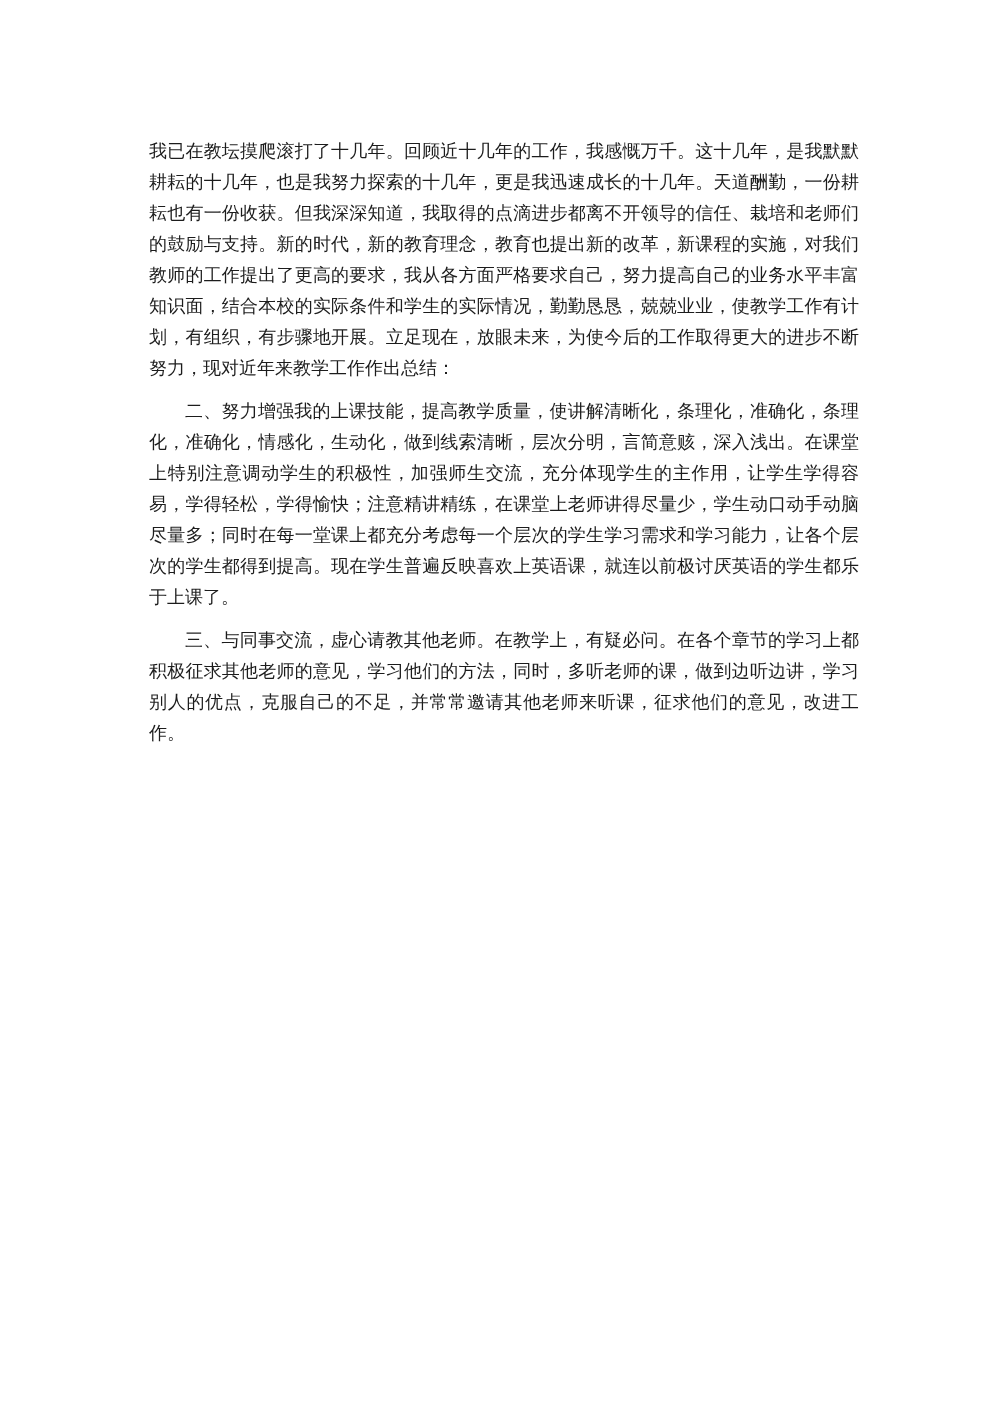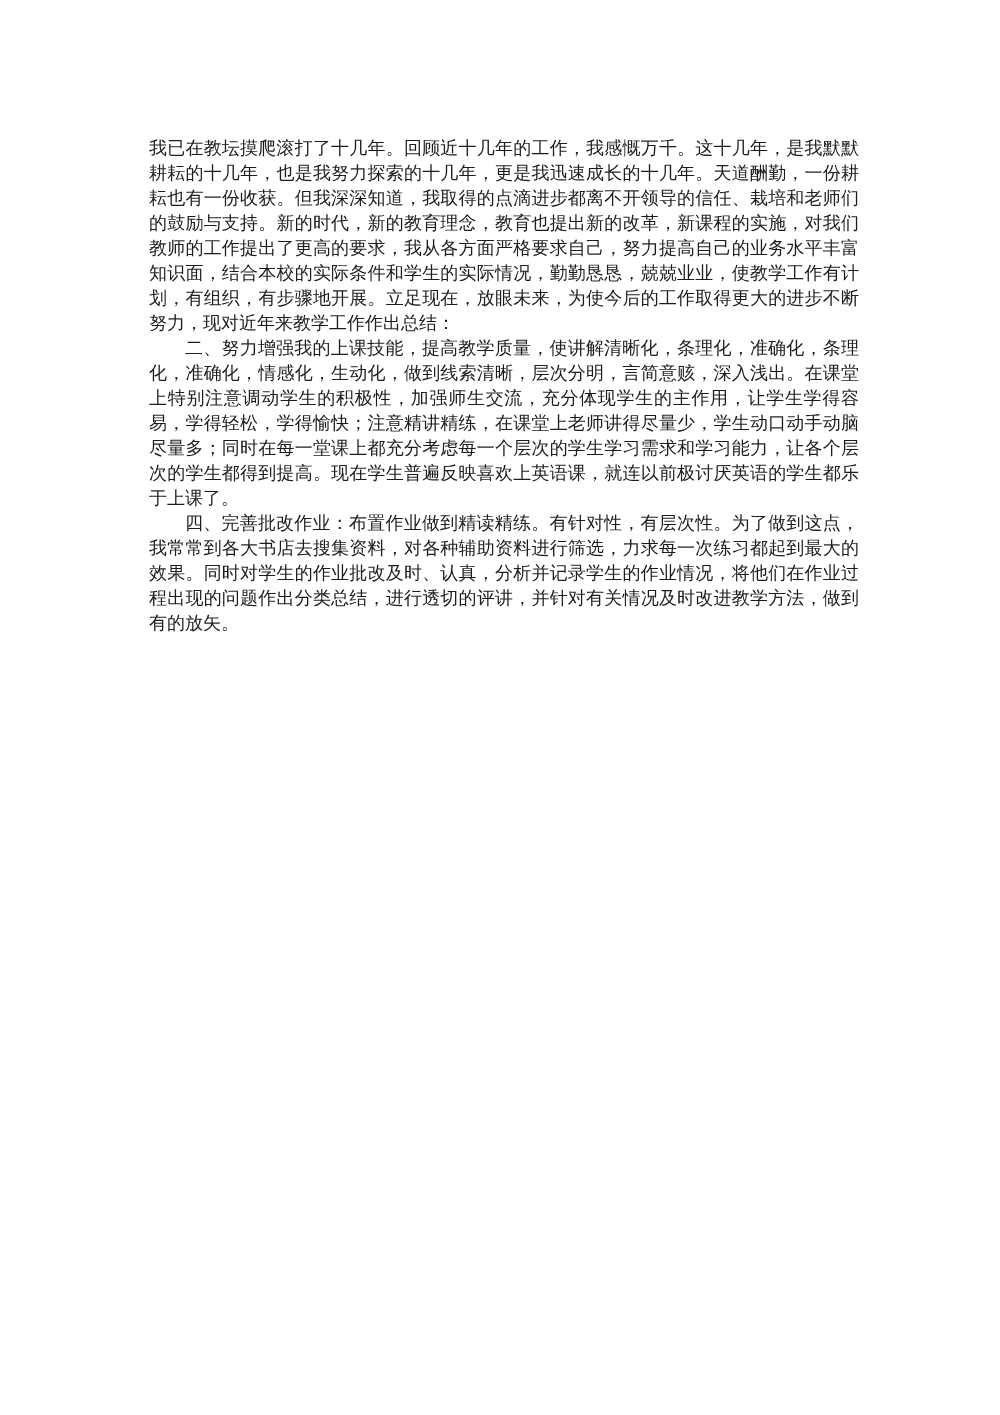--- a/index.html
+++ b/index.html
@@ -18,32 +18,32 @@
     background: #ffffff;
     overflow: hidden;
   }
   .content {
     position: absolute;
     left: 149px;
     top: 136px;
     width: 710px;
     color: #1c1c1c;
     font-size: 18px;
-    line-height: 25px;
+    line-height: 31px;
     text-align: justify;
     text-justify: inter-ideograph;
     word-break: break-all;
     overflow-wrap: anywhere;
   }
   .para { margin: 0; }
   .para.indent { text-indent: 2em; }
-  .para.spaced { margin-top: 0; }
+  .para.spaced { margin-top: 12px; }
 </style>
 </head>
 <body>
 
 <div class="page">
   <div class="content">
     <p class="para">我已在教坛摸爬滚打了十几年。回顾近十几年的工作，我感慨万千。这十几年，是我默默耕耘的十几年，也是我努力探索的十几年，更是我迅速成长的十几年。天道酬勤，一份耕耘也有一份收获。但我深深知道，我取得的点滴进步都离不开领导的信任、栽培和老师们的鼓励与支持。新的时代，新的教育理念，教育也提出新的改革，新课程的实施，对我们教师的工作提出了更高的要求，我从各方面严格要求自己，努力提高自己的业务水平丰富知识面，结合本校的实际条件和学生的实际情况，勤勤恳恳，兢兢业业，使教学工作有计划，有组织，有步骤地开展。立足现在，放眼未来，为使今后的工作取得更大的进步不断努力，现对近年来教学工作作出总结：</p>
     <p class="para indent spaced">二、努力增强我的上课技能，提高教学质量，使讲解清晰化，条理化，准确化，条理化，准确化，情感化，生动化，做到线索清晰，层次分明，言简意赅，深入浅出。在课堂上特别注意调动学生的积极性，加强师生交流，充分体现学生的主作用，让学生学得容易，学得轻松，学得愉快；注意精讲精练，在课堂上老师讲得尽量少，学生动口动手动脑尽量多；同时在每一堂课上都充分考虑每一个层次的学生学习需求和学习能力，让各个层次的学生都得到提高。现在学生普遍反映喜欢上英语课，就连以前极讨厌英语的学生都乐于上课了。</p>
-    <p class="para indent spaced">四、完善批改作业：布置作业做到精读精练。有针对性，有层次性。为了做到这点，我常常到各大书店去搜集资料，对各种辅助资料进行筛选，力求每一次练习都起到最大的效果。同时对学生的作业批改及时、认真，分析并记录学生的作业情况，将他们在作业过程出现的问题作出分类总结，进行透切的评讲，并针对有关情况及时改进教学方法，做到有的放矢。</p>
+    <p class="para indent spaced">三、与同事交流，虚心请教其他老师。在教学上，有疑必问。在各个章节的学习上都积极征求其他老师的意见，学习他们的方法，同时，多听老师的课，做到边听边讲，学习别人的优点，克服自己的不足，并常常邀请其他老师来听课，征求他们的意见，改进工作。</p>
   </div>
 </div>
 
 </body></html>

